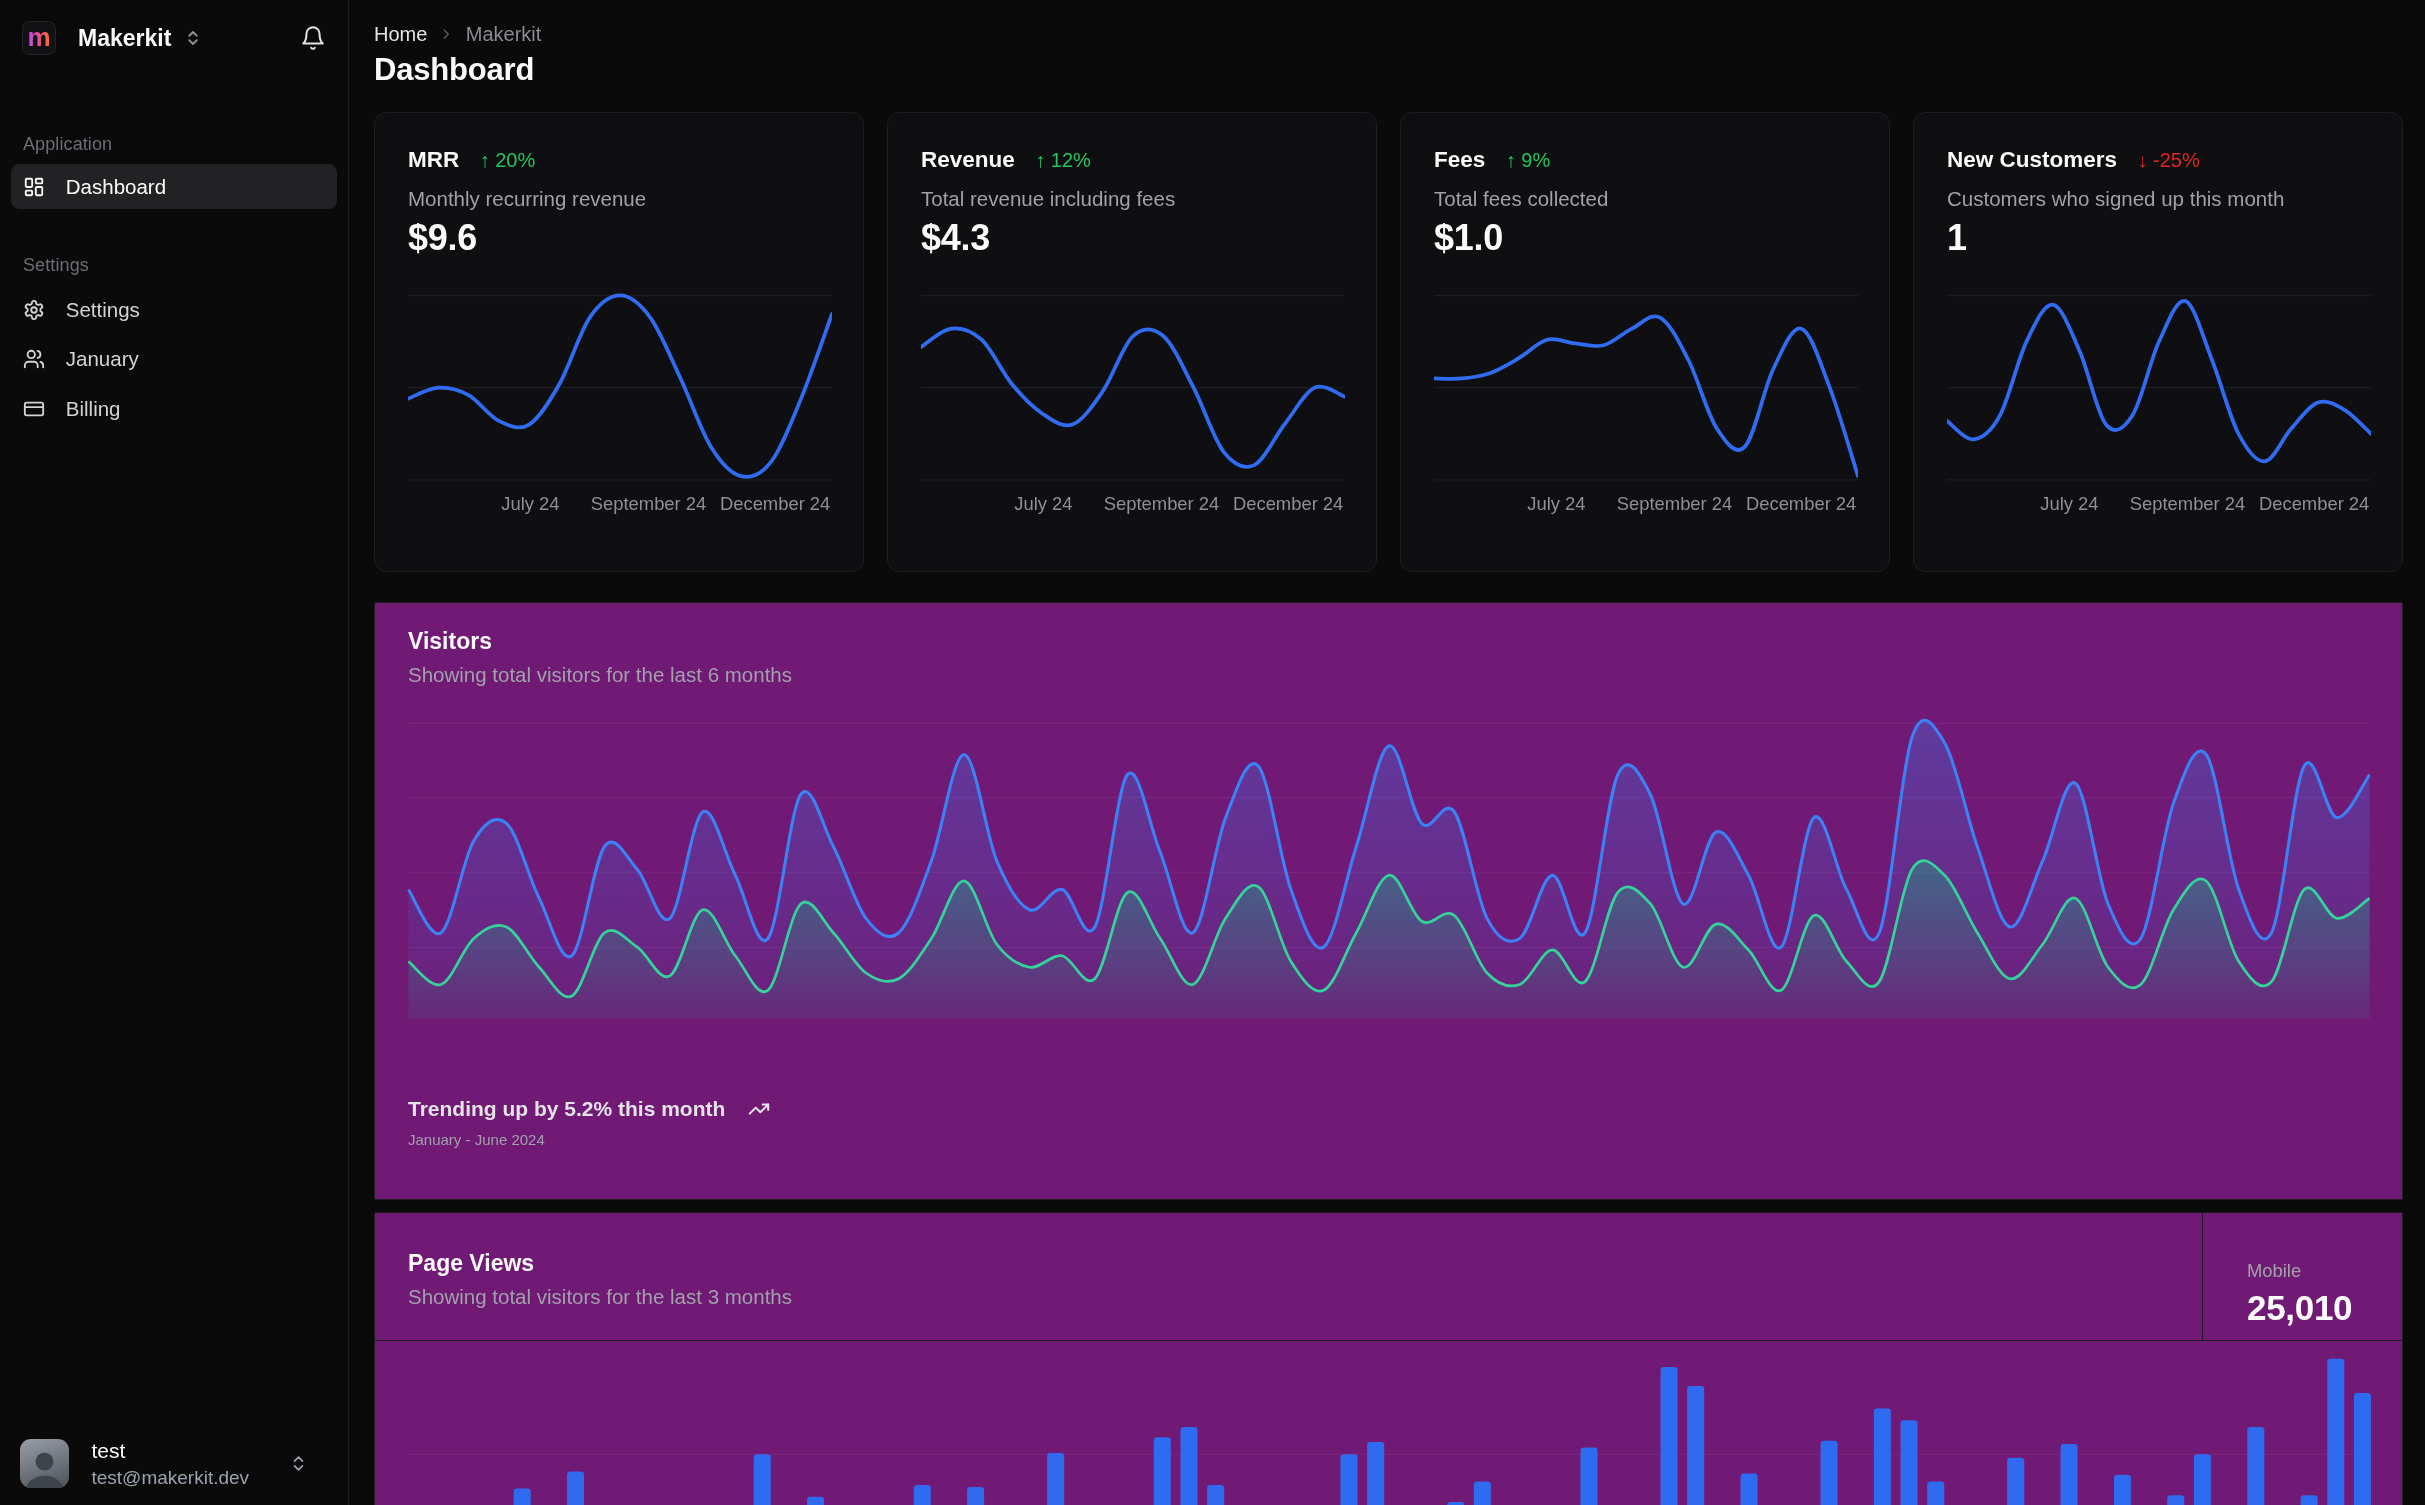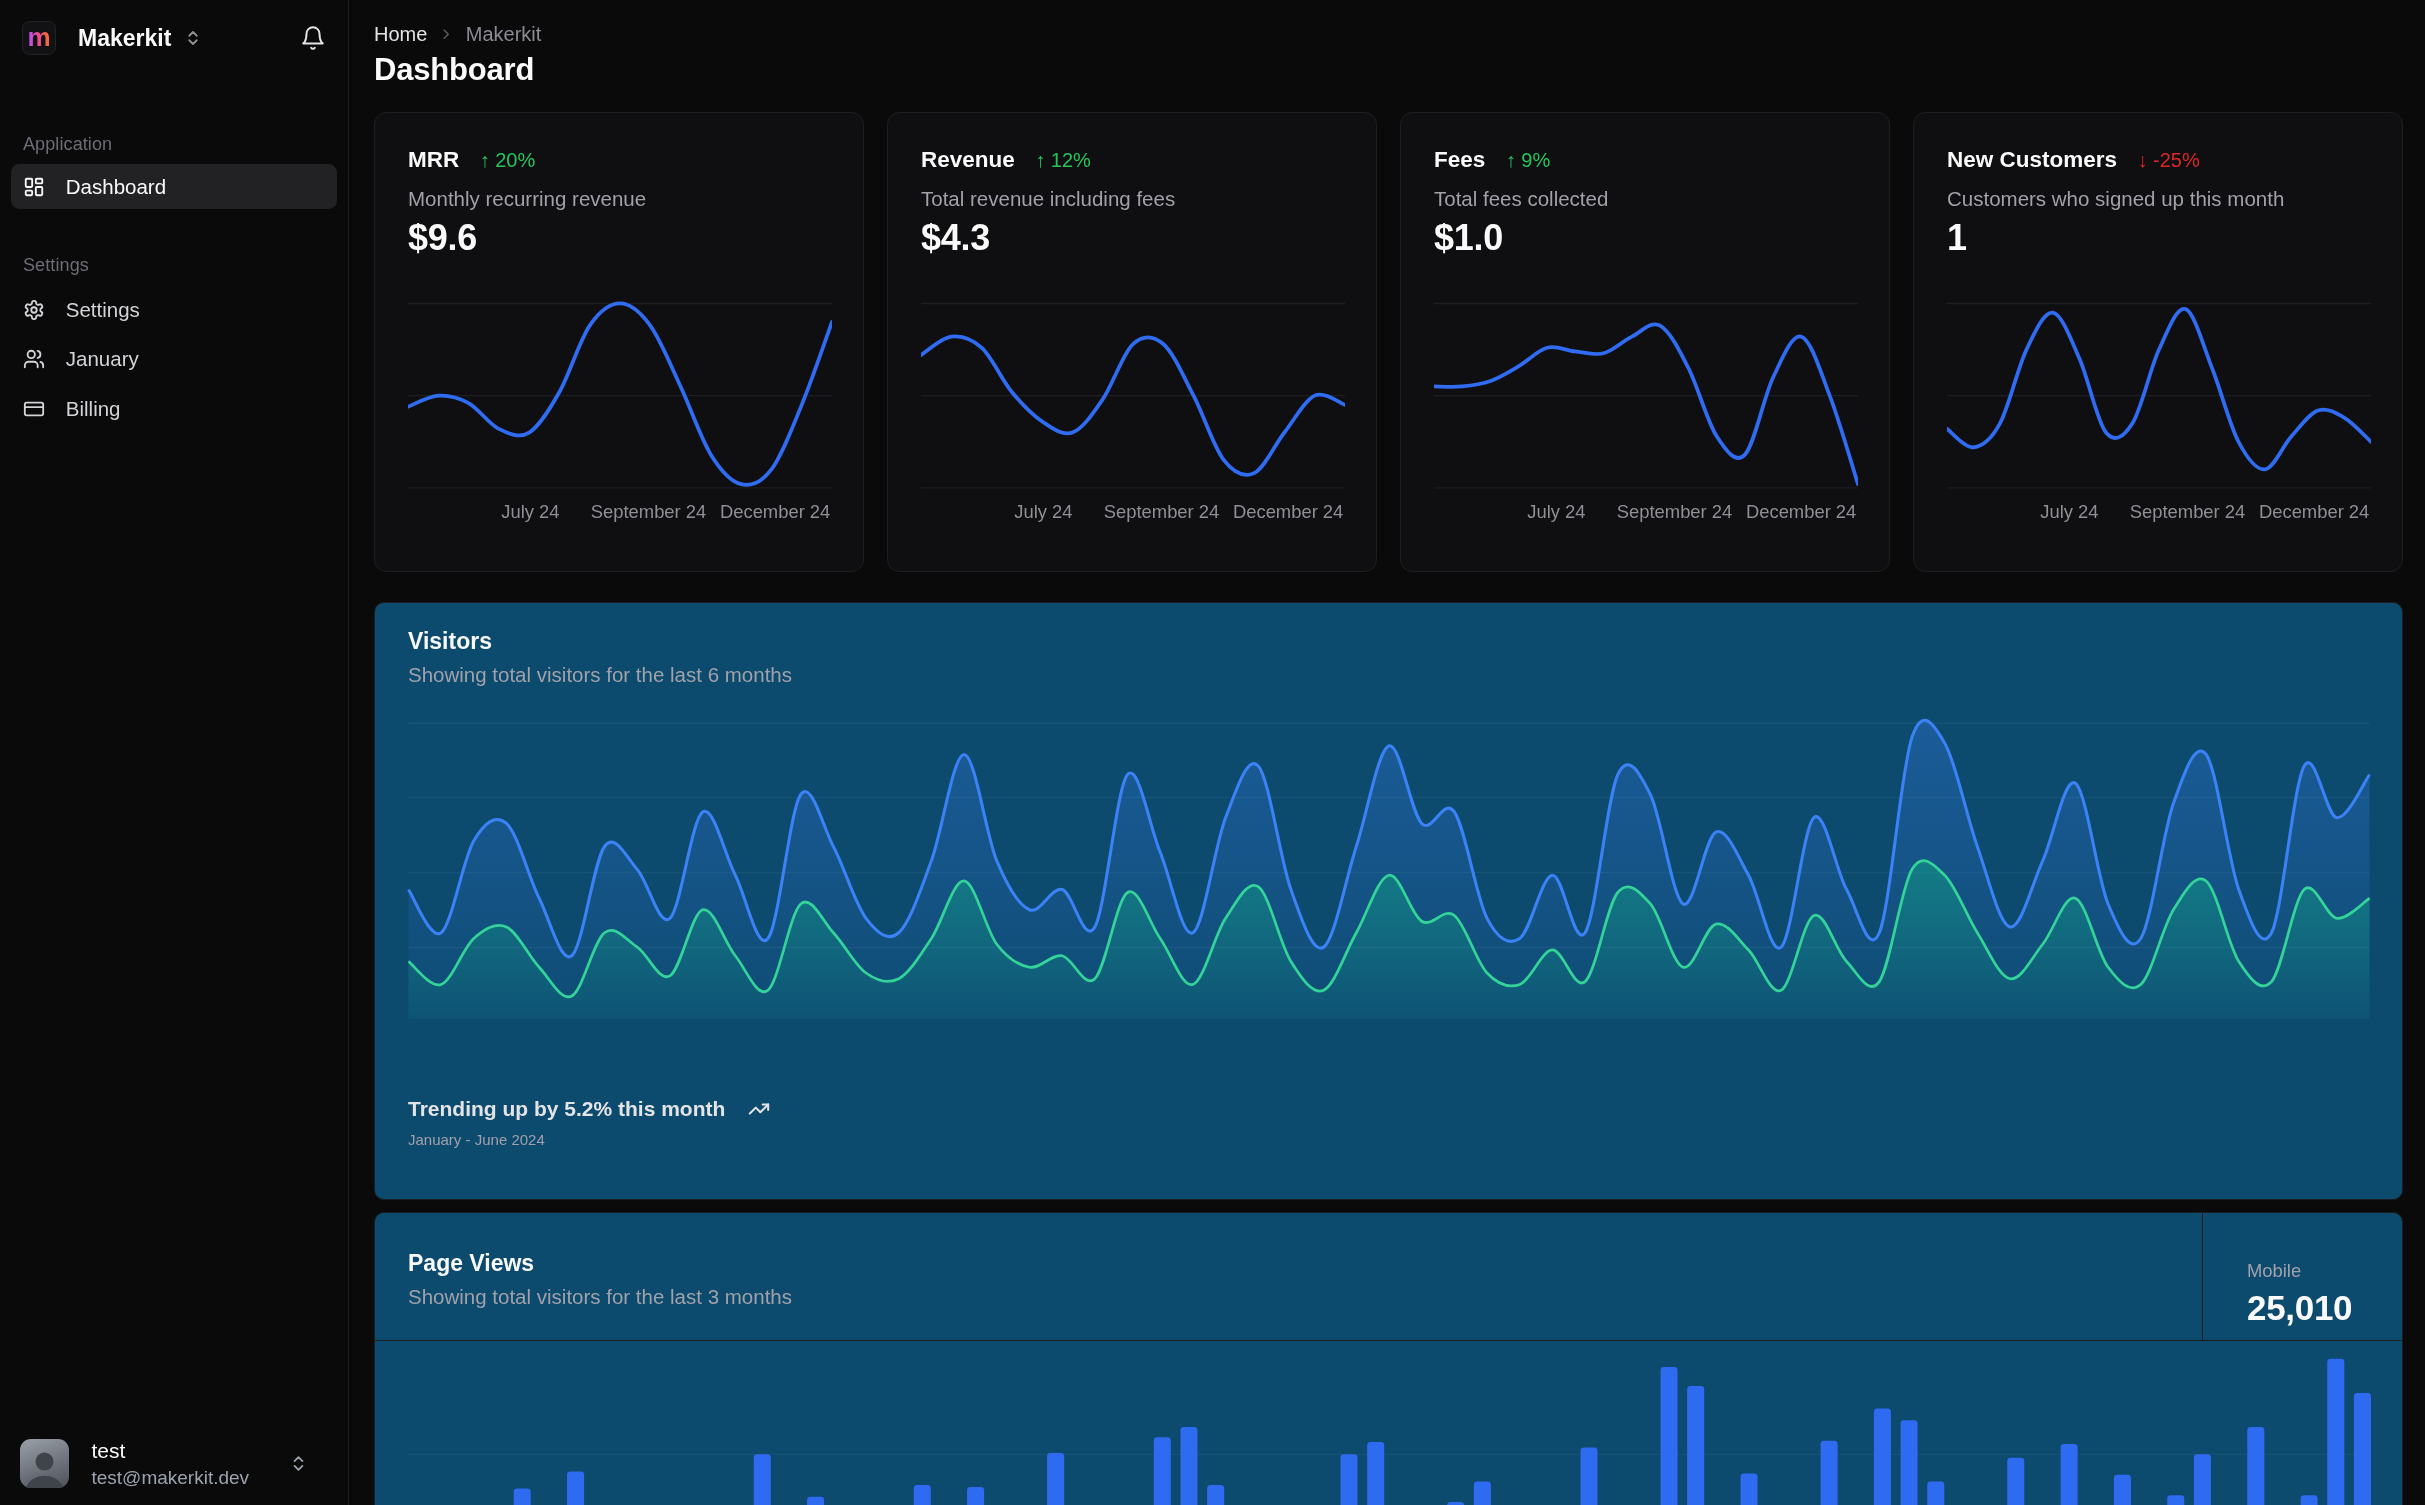--- a/index.html
+++ b/index.html
@@ -51,34 +51,34 @@
 
   
   .main { position:absolute; left:351px; top:0; right:0; bottom:0; }
   .breadcrumb { position:absolute; left:23px; top:23px; display:flex; align-items:center; font-size:20px; }
   .bc-home { color:#e4e4e7; text-decoration:none; }
   .bc-sep { color:#5c5c64; margin:0 11px; display:flex; }
   .bc-current { color:#8b8b93; }
   .page-title { position:absolute; left:23px; top:52px; font-size:31px; font-weight:700; letter-spacing:-0.2px; }
 
   .card {
-    background:#0c4a6e; border:1.4px solid #1e1e22; border-radius:10px; position:absolute;padding-left:12px;
+    background:#701a75; border:1.4px solid #1e1e22; border-radius:2px; position:absolute;padding-left:12px;
   }
   
   .stats { position:absolute; left:23px; top:112px; width:2029px; height:460px;
     display:grid; grid-template-columns:repeat(4,1fr); gap:23px; }
   .stat-card { position:relative; background:#0f0f11; border:1.4px solid #1e1e22; border-radius:12.3px; }
   .stat-head { position:absolute; left:33px; top:34px; display:flex; align-items:center; }
   .stat-title { font-size:22.5px; font-weight:600; color:#fafafa; }
   .stat-badge { margin-left:20.5px; font-size:20px; display:flex; align-items:center; gap:5.5px; }
   .stat-badge.up { color:#22c55e; }
   .stat-badge.down { color:#dc2626; }
   .stat-desc { position:absolute; left:33px; top:74px; font-size:20.5px; color:#a1a1aa; }
   .stat-value { position:absolute; left:33px; top:104px; font-size:36px; font-weight:700; letter-spacing:-0.3px; }
-  .spark-wrap { position:absolute; left:33px; right:33px; top:174px; height:246px; }
+  .spark-wrap { position:absolute; left:33px; right:33px; top:166px; height:246px; }
   .spark-wrap svg { display:block; }
   .spark-labels { position:absolute; left:0; right:0; top:214px; height:23px; }
   .spark-labels span { position:absolute; transform:translateX(-50%); font-size:18.4px; color:#8f8f96; white-space:nowrap; }
 
   
   .visitors-card { left:23px; top:602px; width:2029px; height:598px; }
   .vc-title { position:absolute; left:33px; top:24.6px; font-size:23px; font-weight:600; }
   .vc-sub { position:absolute; left:33px; top:60px; font-size:20.5px; color:#a1a1aa; }
   .vc-chart { position:absolute; left:32px; top:108px; }
   .vc-foot-bold { position:absolute; left:33px; top:494px; font-size:21px; font-weight:600; color:#e4e4e7; display:flex; align-items:center; gap:23px; }

